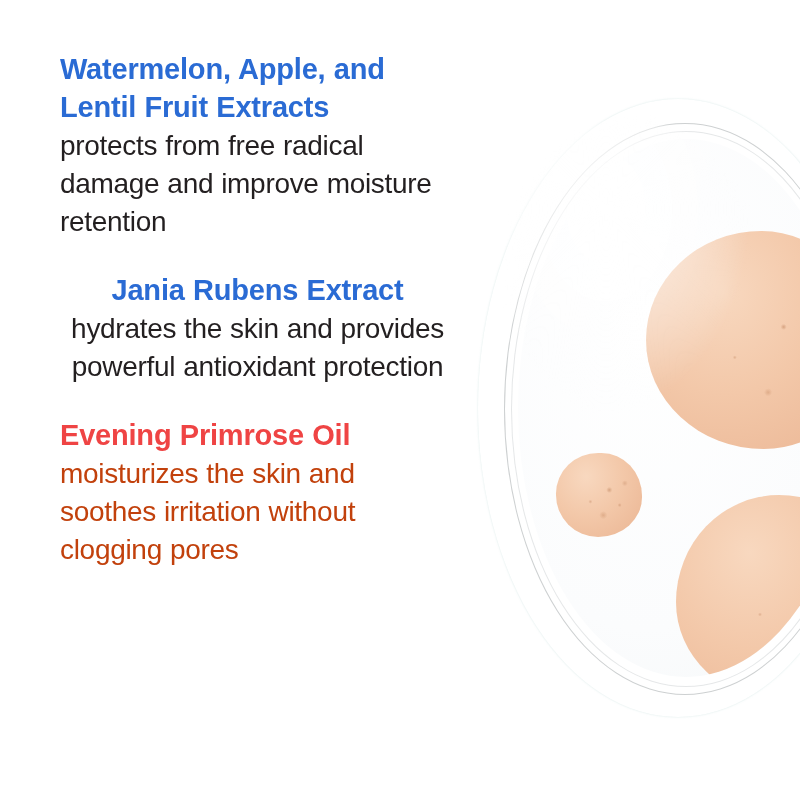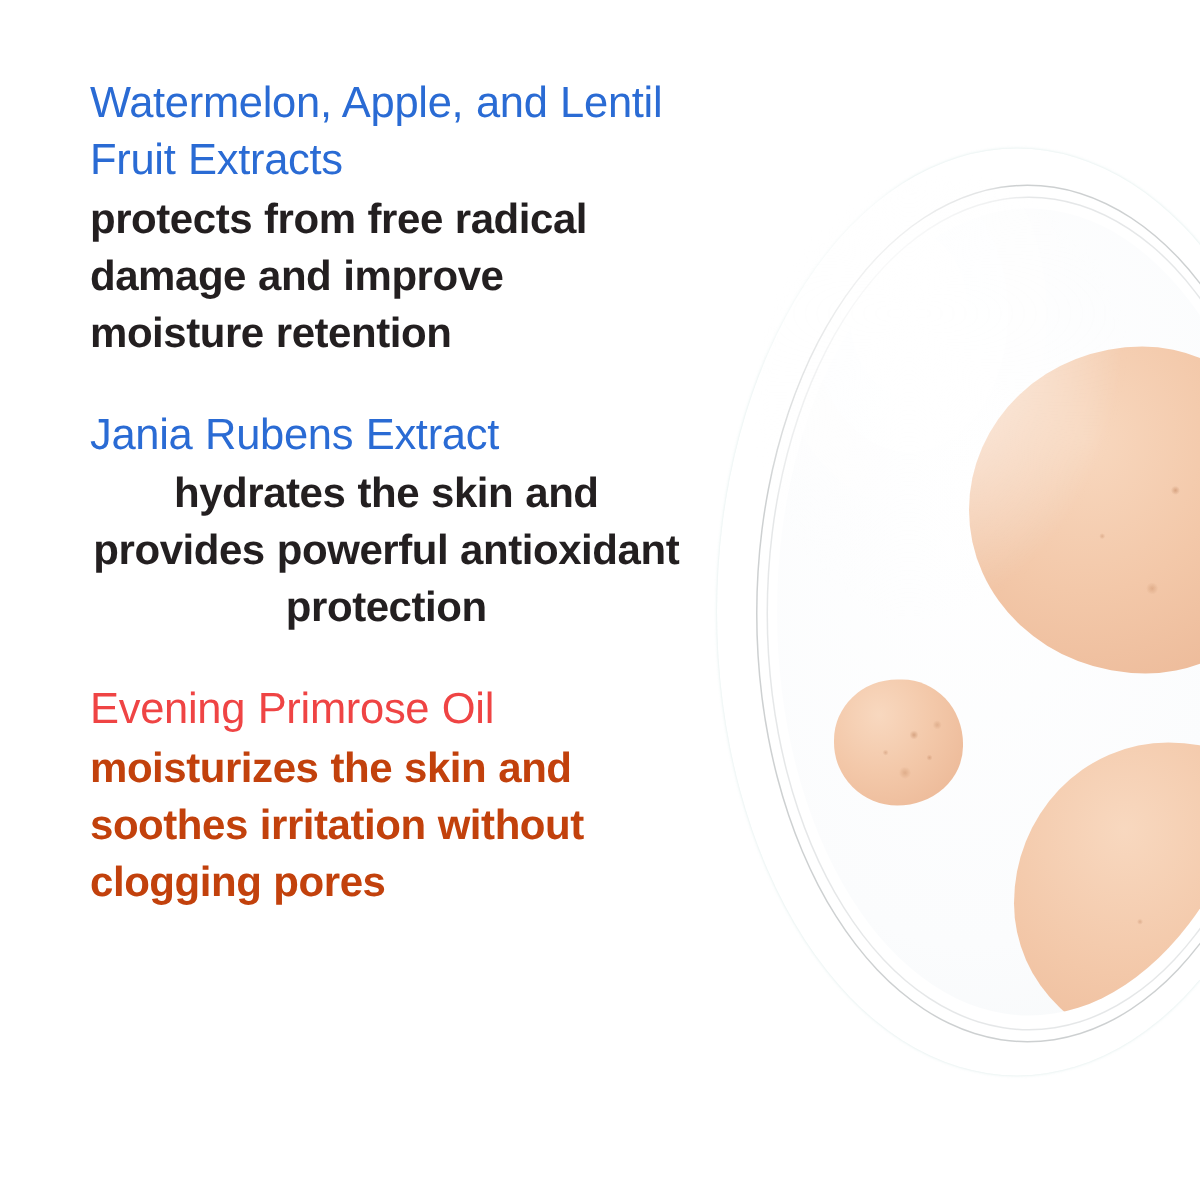--- a/index.html
+++ b/index.html
@@ -27,29 +27,29 @@
     width: 395px;
   }
   .ingredient-block {
     margin: 0 0 30px 0;
   }
   .ingredient-block:last-child { margin-bottom: 0; }
 
   .ingredient-name {
     font-size: 29px;
     line-height: 38px;
-    font-weight: 400;
+    font-weight: 700;
     letter-spacing: -0.2px;
     margin: 0 0 1px 0;
     word-spacing: 0.5px;
   }
   .ingredient-desc {
     font-size: 28px;
     line-height: 38px;
-    font-weight: 700;
+    font-weight: 400;
     letter-spacing: -0.3px;
     margin: 0;
     word-spacing: 0.5px;
   }
 
   
   #petri-dish-figure {
     position: absolute;
     left: 470px;
     top: 85px;
@@ -191,21 +191,21 @@
 <div id="page" style="background: rgb(255, 255, 255);">
 
   <div id="ingredient-list">
 
     <div class="ingredient-block">
       <p class="ingredient-name" style="color: rgb(42, 107, 212);">Watermelon, Apple, and Lentil Fruit Extracts</p>
       <p class="ingredient-desc" style="color: rgb(35, 31, 32);">protects from free radical damage and improve moisture retention</p>
     </div>
 
     <div class="ingredient-block">
-      <p class="ingredient-name" style="color: rgb(42, 107, 212);">Jania Rubens Extract</p>
+      <p class="ingredient-name" style="color: rgb(42, 107, 212); text-align: center;">Jania Rubens Extract</p>
       <p class="ingredient-desc" style="color: rgb(35, 31, 32); text-align: center;">hydrates the skin and provides powerful antioxidant protection</p>
     </div>
 
     <div class="ingredient-block">
       <p class="ingredient-name" style="color: #ef4444;">Evening Primrose Oil</p>
       <p class="ingredient-desc" style="color: #c2410c;">moisturizes the skin and soothes irritation without clogging pores</p>
     </div>
 
   </div>
 

